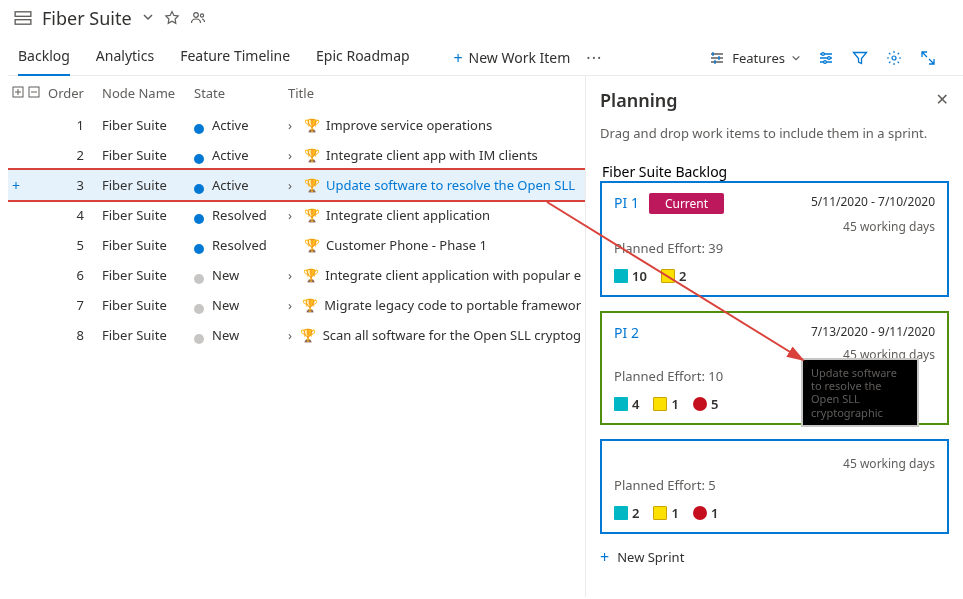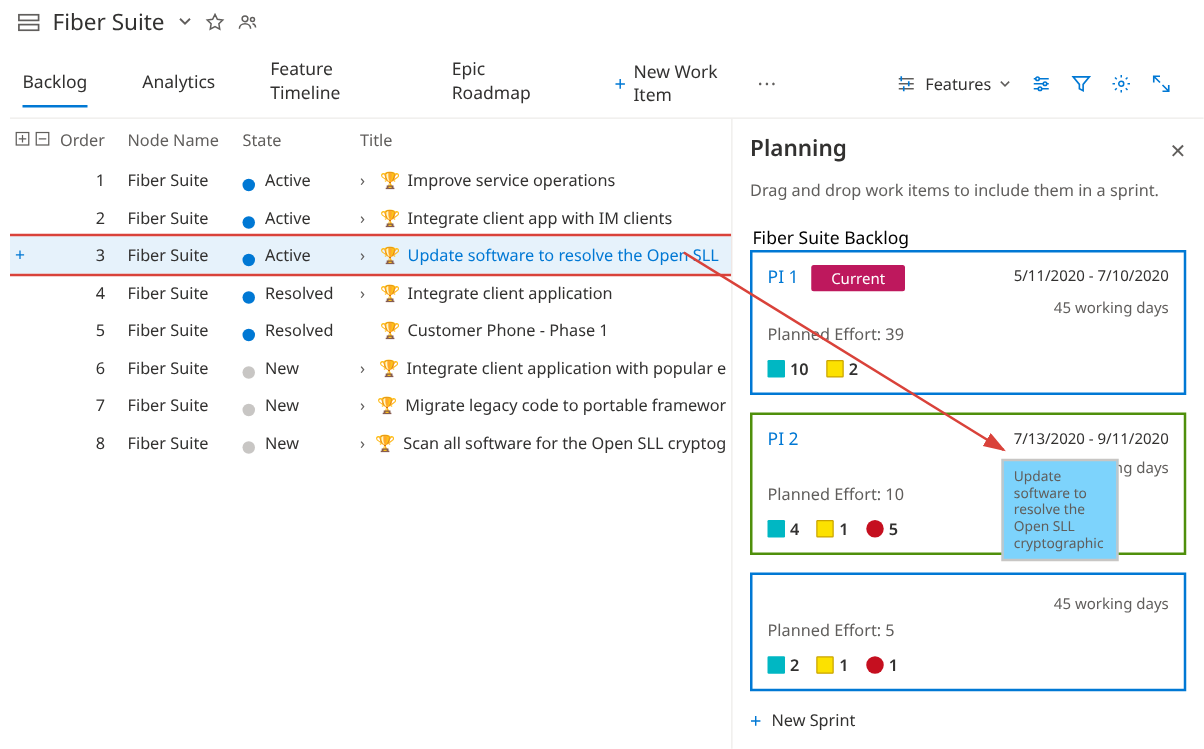--- a/index.html
+++ b/index.html
@@ -3,21 +3,21 @@
 <meta charset="utf-8">
 <style>
 *{box-sizing:border-box;margin:0;padding:0;font-family:"Segoe UI",system-ui,sans-serif}
 body{font-size:13px;color:#323130;background:#fff;width:963px;height:599px;overflow:hidden;position:relative}
 .root{padding:0 0 0 8px}
 .title-row{display:flex;align-items:center;gap:10px;padding:6px 6px 10px 6px}
 .area-icon{display:inline-flex;width:18px;height:18px;align-items:center;justify-content:center;color:#605e5c}
 .area-title{font-size:18px;font-weight:400}
 .chev{color:#605e5c;cursor:pointer}
 .star,.team{color:#605e5c;cursor:pointer;width:16px;height:16px}
-.tabs{display:flex;align-items:center;gap:44px;padding:0 10px;border-bottom:1px solid #edebe9}
+.tabs{display:flex;align-items:center;gap:26px;padding:0 10px;border-bottom:1px solid #edebe9}
 .tab{padding:6px 0 10px;font-size:14px;color:#323130;cursor:pointer;position:relative}
 .tab.active{color:#323130;font-weight:400}
 .tab.active::after{content:"";position:absolute;left:0;right:0;bottom:-1px;height:2px;background:#0078d4}
 .toolbar-right{margin-left:auto;display:flex;align-items:center;gap:16px;padding-right:16px}
 .btn-new{display:flex;align-items:center;gap:6px;cursor:pointer;font-size:14px;color:#323130}
 .plus{color:#0078d4;font-size:16px;line-height:1}
 .more{color:#605e5c;cursor:pointer;font-size:16px;letter-spacing:1px}
 .view-switch{display:flex;align-items:center;gap:6px;cursor:pointer}
 .ico{cursor:pointer;display:inline-flex;width:18px;height:18px;align-items:center;justify-content:center;color:#605e5c}
 .main{display:flex;height:calc(599px - 78px)}
@@ -37,40 +37,40 @@
 .state-dot{width:10px;height:10px;border-radius:50%}
 .state-active{background:#0078d4}
 .state-resolved{background:#0078d4}
 .state-new{background:#c8c6c4}
 .cell-title{flex:1;display:flex;align-items:center;gap:6px;color:#323130;overflow:hidden;white-space:nowrap}
 .cell-title .chev2{color:#605e5c;width:10px}
 .trophy{color:#7b5ea7;width:16px;display:inline-flex;justify-content:center}
 .link{color:#0078d4;cursor:pointer}
 
 .panel{width:380px;border-left:1px solid #edebe9;padding:12px 14px 10px}
-.panel-title-row{display:flex;align-items:flex-end}
+.panel-title-row{display:flex;align-items:flex-start}
 .panel-title{font-size:18px;font-weight:600}
 .close{margin-left:auto;cursor:pointer;font-size:16px;color:#605e5c}
 .panel-sub{color:#605e5c;margin-top:12px}
 .backlog-link{color:#000000;margin:20px 2px 0;display:block;font-size:14px}
 .card{border:2px solid #0078d4;padding:10px 12px 10px;margin-bottom:14px;position:relative}
 .card.green{border-color:#4f8f0b}
 .card-head{display:flex;align-items:flex-start}
 .card-name{color:#0078d4;font-size:14px}
 .card-dates{margin-left:auto;color:#323130;font-size:12px}
 .card-working{color:#605e5c;font-size:12px;text-align:right;margin-top:4px}
 .card-effort{color:#605e5c;margin-top:4px;font-size:13px}
 .card-stats{display:flex;gap:14px;margin-top:10px;font-size:13px;font-weight:600;color:#323130}
 .stat{display:flex;align-items:center;gap:4px}
 .stat-icon{width:14px;height:14px;display:inline-block;border-radius:1px}
 .s-books{background:#00b7c3}
 .s-badge{background:#fce100;border:1px solid #caa400}
 .s-bug{background:#c50f1f;border-radius:50%}
 .current-badge{background:#be185d;color:#fff;border-radius:2px;font-size:12px;padding:2px 16px;margin-left:10px}
-.drag-ghost{position:absolute;left:200px;top:36px;background:#7dd3fc;border:1px solid #c8c6c4;box-shadow:0 0 0 1px #c8c6c4;padding:6px 8px;font-size:11px;width:92px;color:#605e5c;line-height:1.2}
+.drag-ghost{position:absolute;left:200px;top:46px;background:#000000;border:1px solid #c8c6c4;box-shadow:0 0 0 1px #c8c6c4;padding:6px 8px;font-size:11px;width:116px;color:#605e5c;line-height:1.2}
 .new-sprint{display:flex;align-items:center;gap:8px;color:#323130;cursor:pointer;margin-top:10px}
 
 .arrow-svg{position:absolute;left:545px;top:198px;pointer-events:none}
 </style>
 </head>
 <body>
 <div class="root">
   <div class="title-row">
     <span class="area-icon">
       <svg width="18" height="18" viewBox="0 0 16 16" fill="none" stroke="currentColor" stroke-width="1.2">

